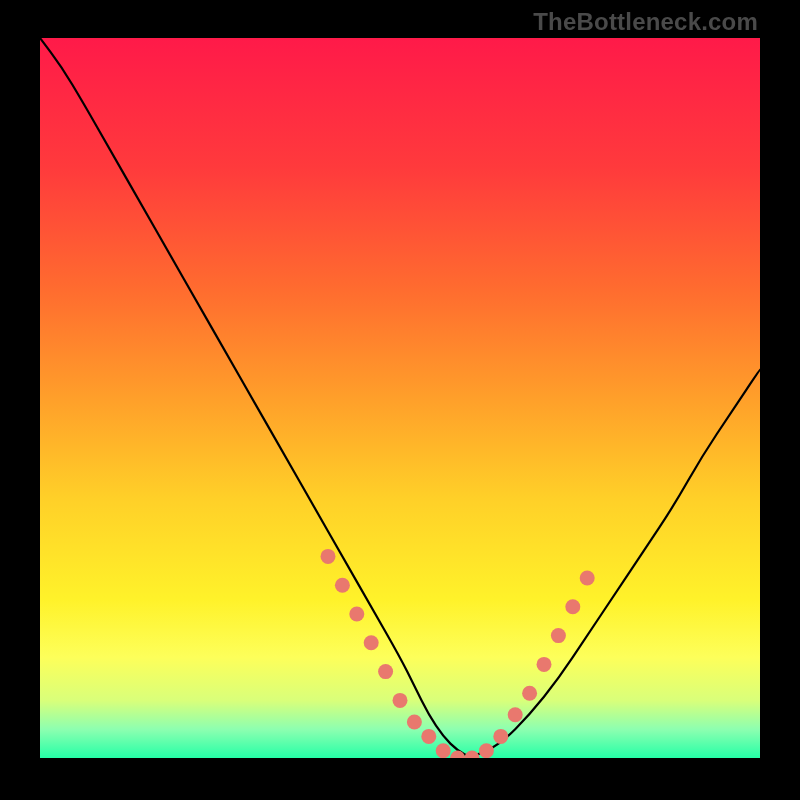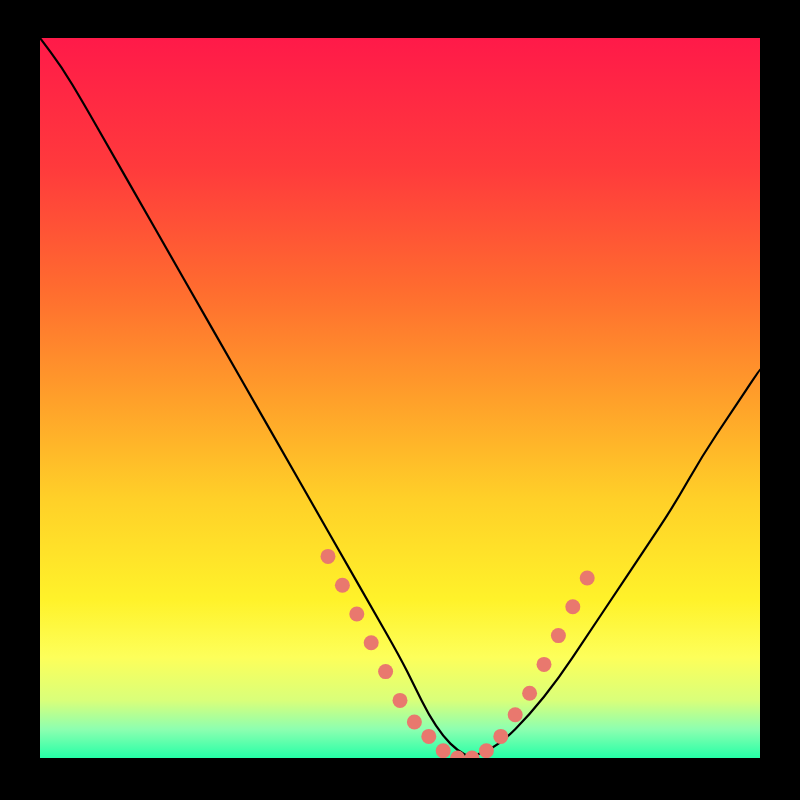--- a/index.html
+++ b/index.html
@@ -45,20 +45,21 @@
     color: #4a4a4a;
     font-size: 24px;
     font-weight: 600;
     letter-spacing: 0.2px;
   }
 </style>
 </head>
 <body>
 
 <div class="frame">
+  <div class="watermark">TheBottleneck.com</div>
 
   <div class="plot-area">
     <svg class="gradient-fill" viewBox="0 0 720 720" preserveAspectRatio="none">
       <defs>
         <linearGradient id="bg-grad" x1="0" y1="0" x2="0" y2="1">
             <stop offset="0%" stop-color="#ff1a49"></stop>
             <stop offset="18%" stop-color="#ff3a3c"></stop>
             <stop offset="35%" stop-color="#ff6c2f"></stop>
             <stop offset="50%" stop-color="#ff9f2a"></stop>
             <stop offset="64%" stop-color="#ffd028"></stop>

